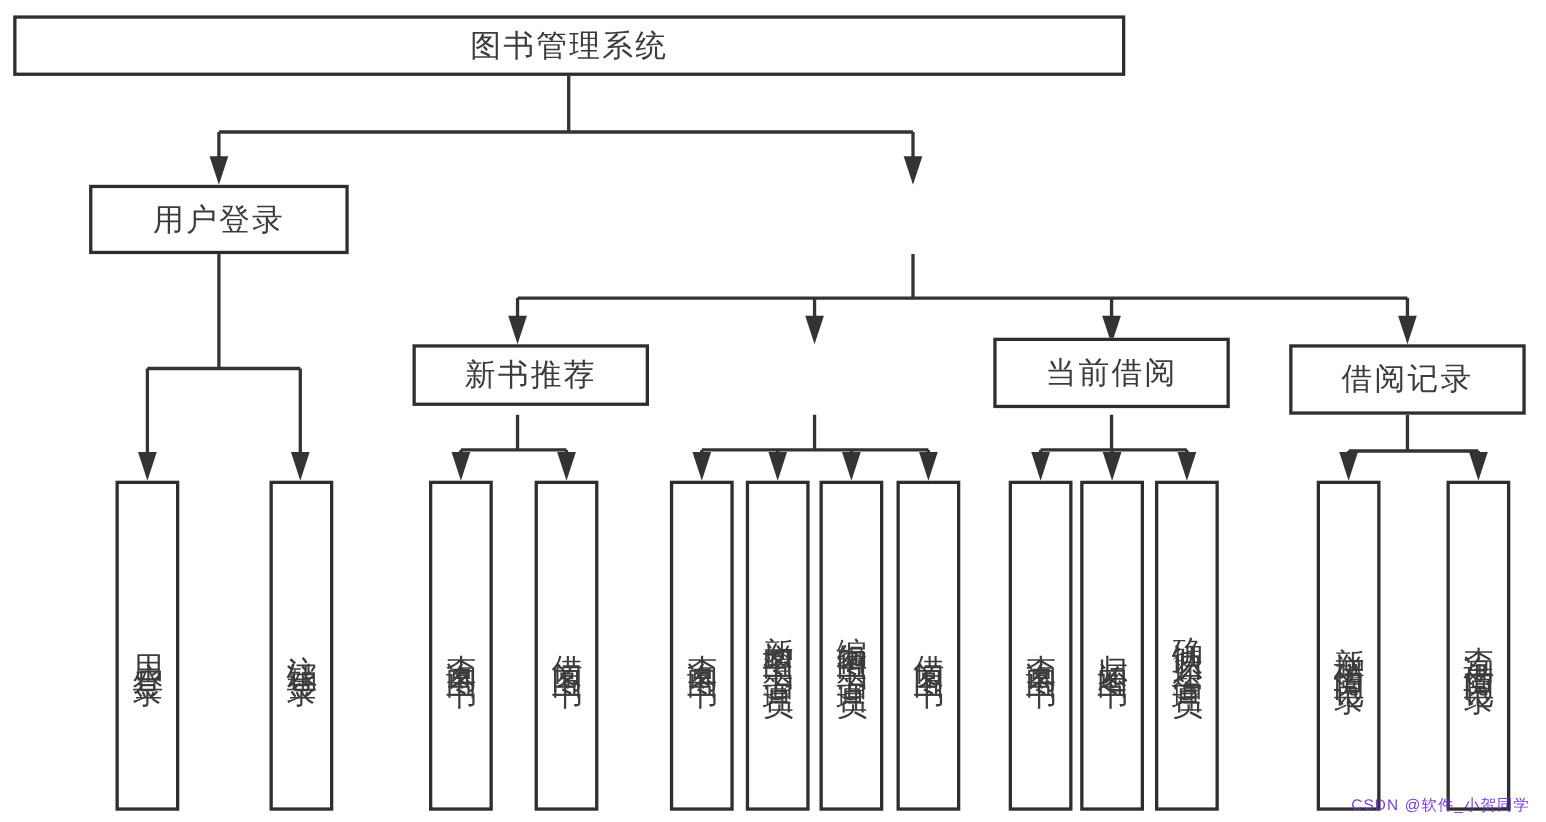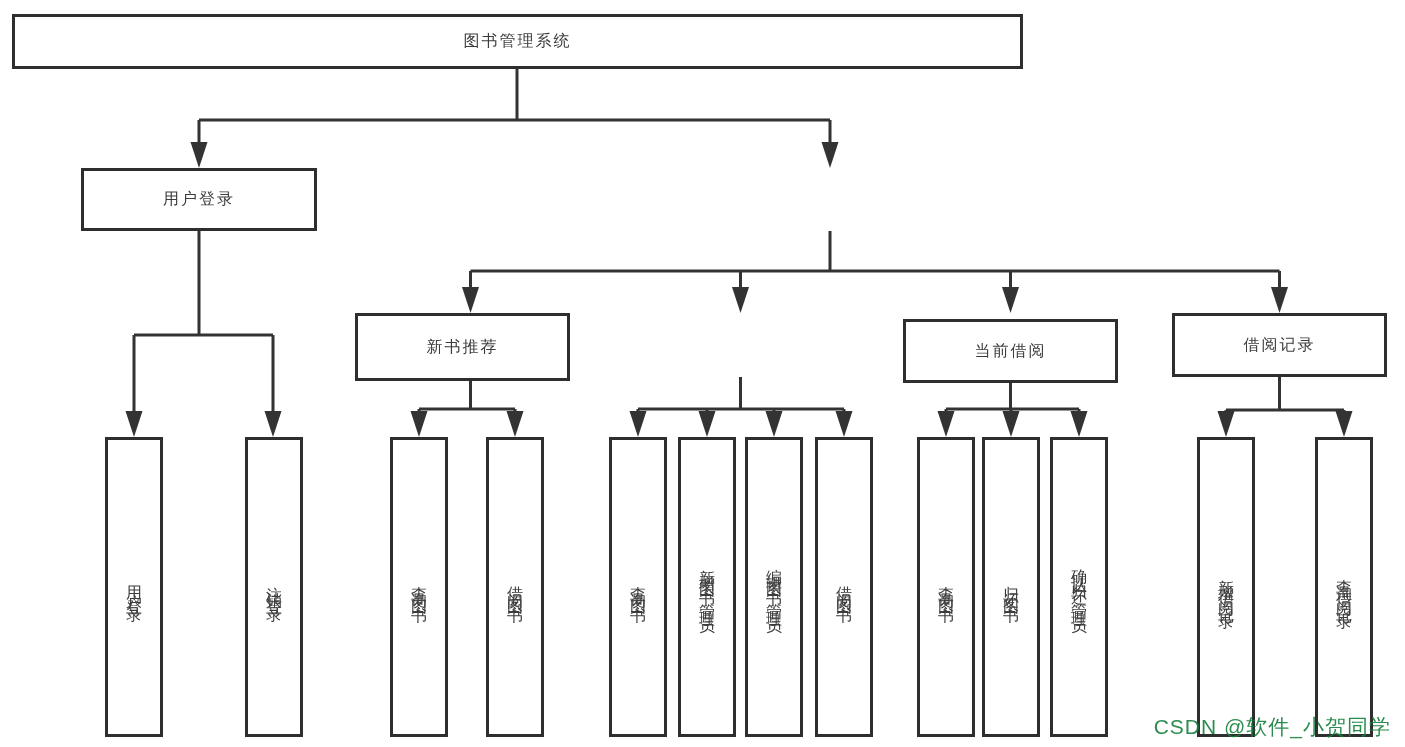--- a/index.html
+++ b/index.html
@@ -13,34 +13,34 @@
   #wires{position:absolute;left:0;top:0;width:1405px;height:747px;}
   .node{
     position:absolute;
     background:#ffffff;
     border:3px solid #2e2e2e;
     box-sizing:border-box;
     display:flex;align-items:center;justify-content:center;
   }
   .node .lbl{
     color:#3c3c3c;
-    font-size:16px;
+    font-size:28px;
     letter-spacing:2px;
     white-space:nowrap;
   }
   .vbox .lbl{
     writing-mode:vertical-rl;
     letter-spacing:7px;
     line-height:1;
   }
   #watermark{
     position:absolute;
     right:14px;bottom:6px;
-    font-size:21px;
-    color:#15803d;
+    font-size:14px;
+    color:#6d28d9;
     opacity:.9;
     letter-spacing:1px;
     z-index:10;
   }
 </style>
 </head>
 <body>
 
 <div id="canvas">
 
@@ -85,24 +85,24 @@
   </svg>
 
   <div class="node hbox" style="left:12px;top:14px;width:1011px;height:55px">
     <span class="lbl">图书管理系统</span>
   </div>
 
   <div class="node hbox" style="left:81px;top:168px;width:236px;height:63px">
     <span class="lbl">用户登录</span>
   </div>
 
-  <div class="node hbox" style="left:355px;top:313px;width:215px;height:68px">
+  <div class="node hbox" style="left:375px;top:313px;width:215px;height:56px">
     <span class="lbl">新书推荐</span>
   </div>
-  <div class="node hbox" style="left:903px;top:319px;width:215px;height:64px">
+  <div class="node hbox" style="left:903px;top:307px;width:215px;height:64px">
     <span class="lbl">当前借阅</span>
   </div>
   <div class="node hbox" style="left:1172px;top:313px;width:215px;height:64px">
     <span class="lbl">借阅记录</span>
   </div>
 
   <div class="node vbox" style="left:105px;top:437px;width:58px;height:300px">
     <span class="lbl">用户登录</span>
   </div>
   <div class="node vbox" style="left:245px;top:437px;width:58px;height:300px">

